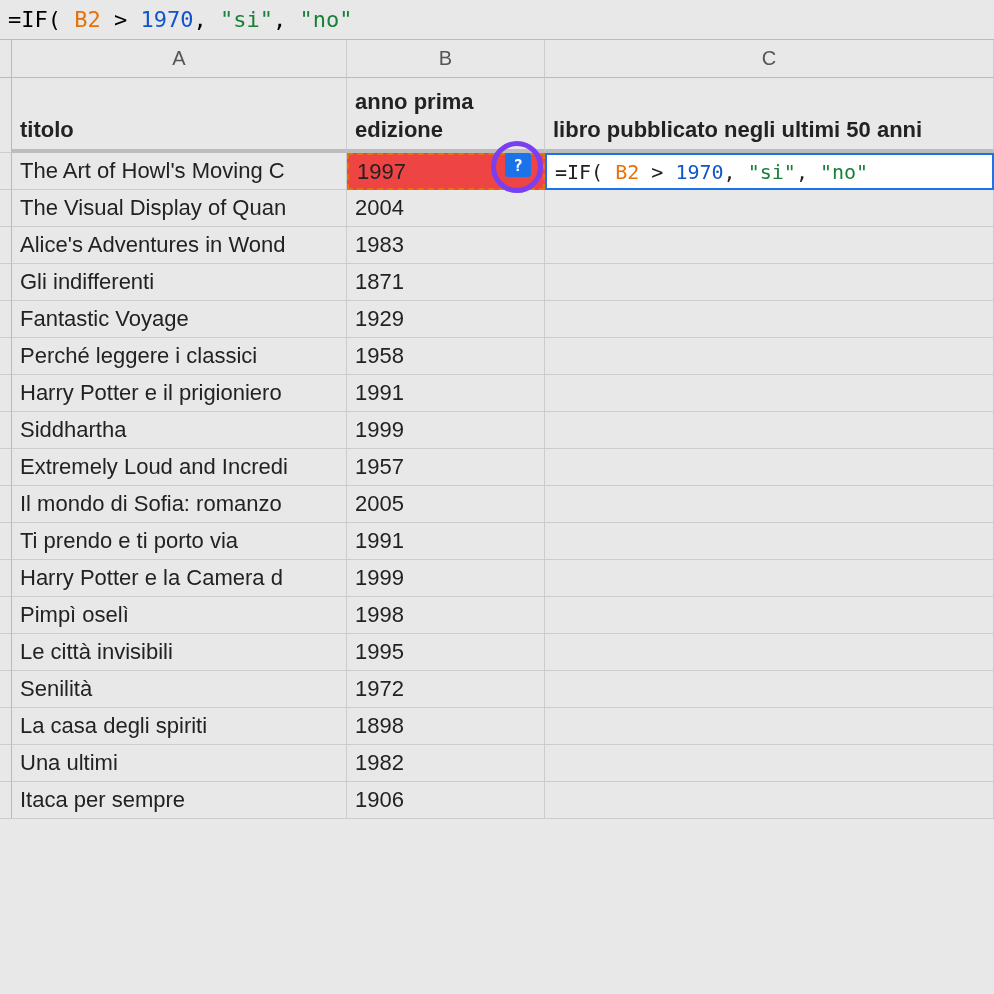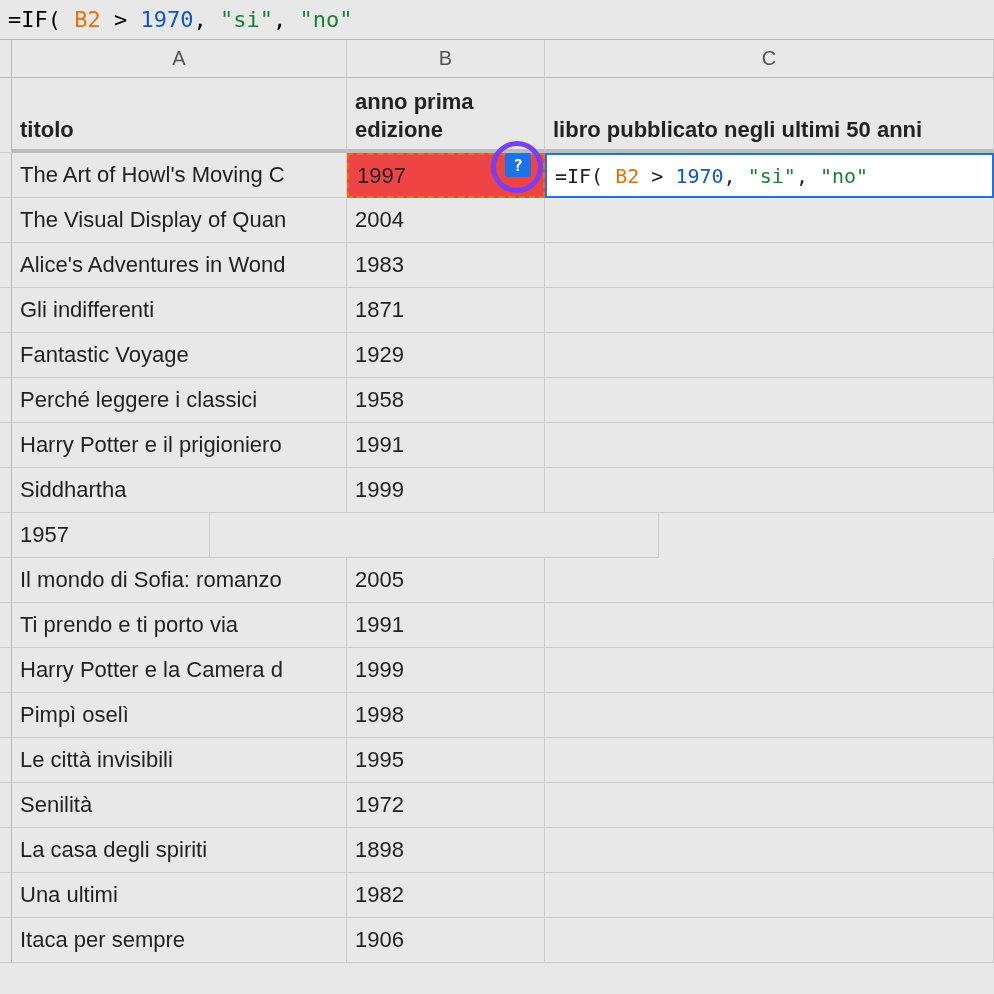--- a/index.html
+++ b/index.html
@@ -50,21 +50,21 @@
   border-right: 1px solid #ccc;
   border-bottom: 1px solid #bbb;
   background: #e8e8e8;
 }
 .col-A { width: 335px; min-width: 335px; }
 .col-B { width: 198px; min-width: 198px; }
 .col-C { width: 449px; min-width: 449px; }
 
 .data-row {
   display: flex;
-  height: 45px;
+  height: 37px;
 }
 .header-data-row {
   display: flex;
   height: 75px;
 }
 .cell {
   border-right: 1px solid #ccc;
   border-bottom: 1px solid #ccc;
   display: flex;
   align-items: center;
@@ -228,20 +228,21 @@
     <div class="cell col-C"></div>
   </div>
   <div class="data-row">
     <div class="row-stub"></div>
     <div class="cell col-A">Siddhartha</div>
     <div class="cell col-B">1999</div>
     <div class="cell col-C"></div>
   </div>
   <div class="data-row">
     <div class="row-stub"></div>
+    <div class="cell col-A">Extremely Loud and Incredi</div>
     <div class="cell col-B">1957</div>
     <div class="cell col-C"></div>
   </div>
   <div class="data-row">
     <div class="row-stub"></div>
     <div class="cell col-A">Il mondo di Sofia: romanzo</div>
     <div class="cell col-B">2005</div>
     <div class="cell col-C"></div>
   </div>
   <div class="data-row">

